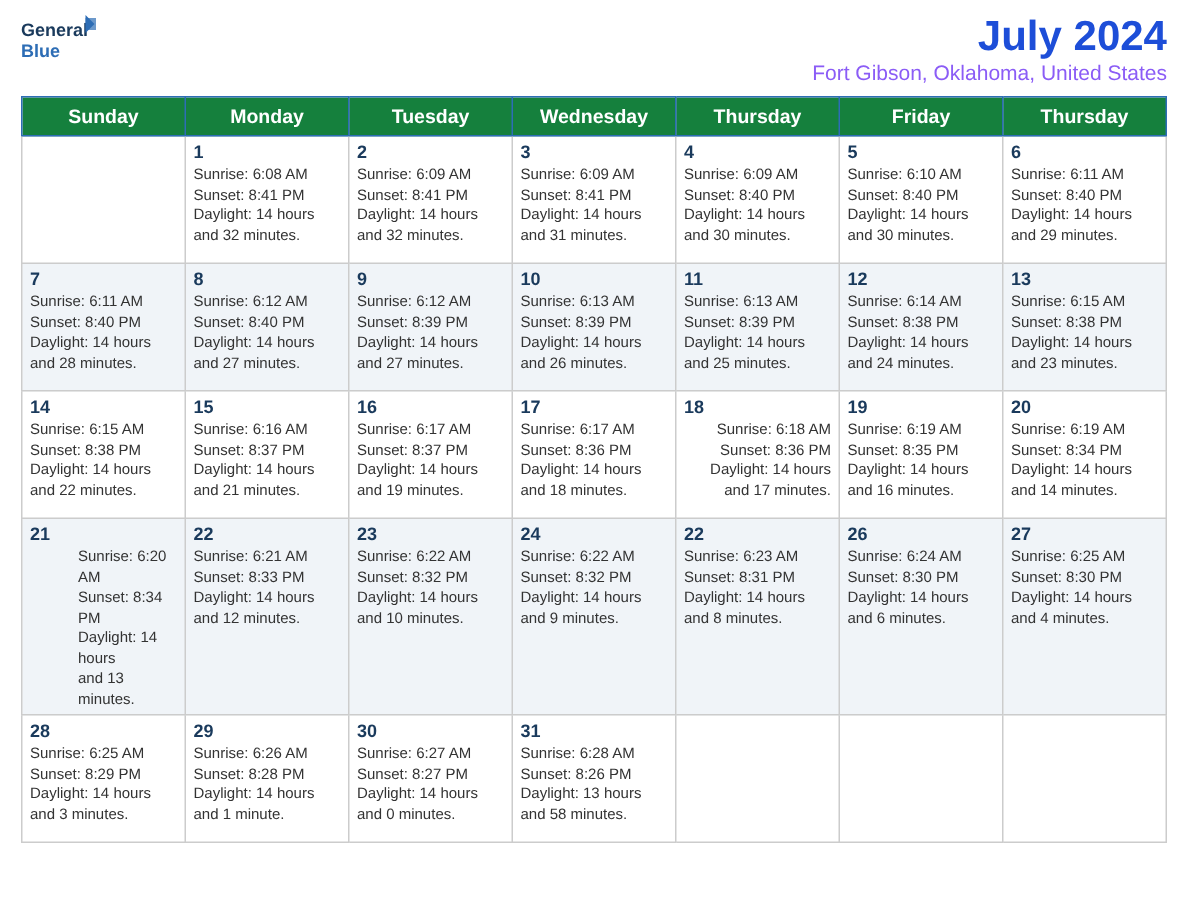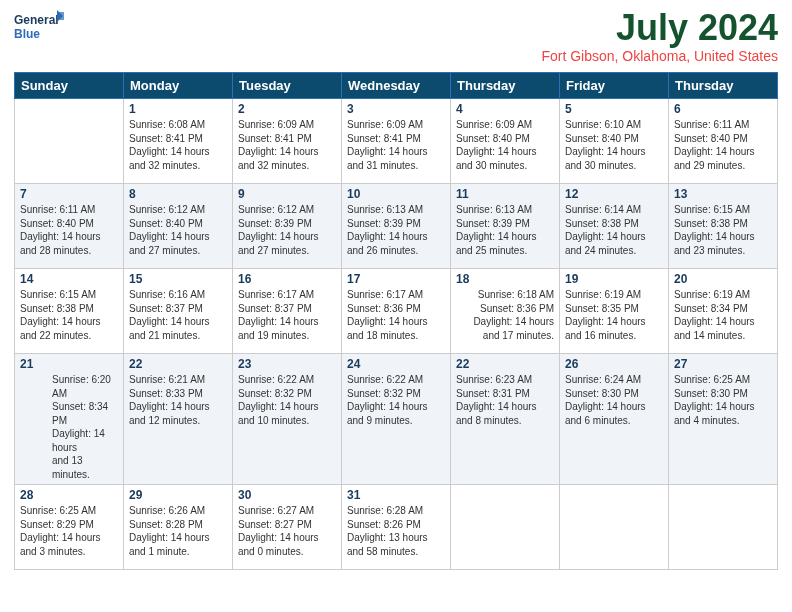--- a/index.html
+++ b/index.html
@@ -23,39 +23,39 @@
     }
     .logo {
       display: flex;
       align-items: center;
       gap: 4px;
     }
     .title-area {
       text-align: right;
     }
     .month-title {
-      font-size: 36px;
+      font-size: 28px;
       font-weight: bold;
-      color: #14532d;
+      color: #1d4ed8;
       line-height: 1;
     }
     .location {
       font-size: 14px;
-      color: #ef4444;
+      color: #8b5cf6;
       margin-top: 2px;
     }
     .calendar {
       width: 100%;
       border-collapse: collapse;
       table-layout: fixed;
     }
     .calendar thead th {
-      background: #0c4a6e;
+      background: #15803d;
       color: white;
-      text-align: left;
+      text-align: center;
       padding: 5px 6px;
       font-size: 13px;
       font-weight: bold;
       border: 1px solid #2d6db5;
     }
     .calendar tbody td {
       vertical-align: top;
       border: 1px solid #ccc;
       padding: 3px 5px;
       height: 85px;

